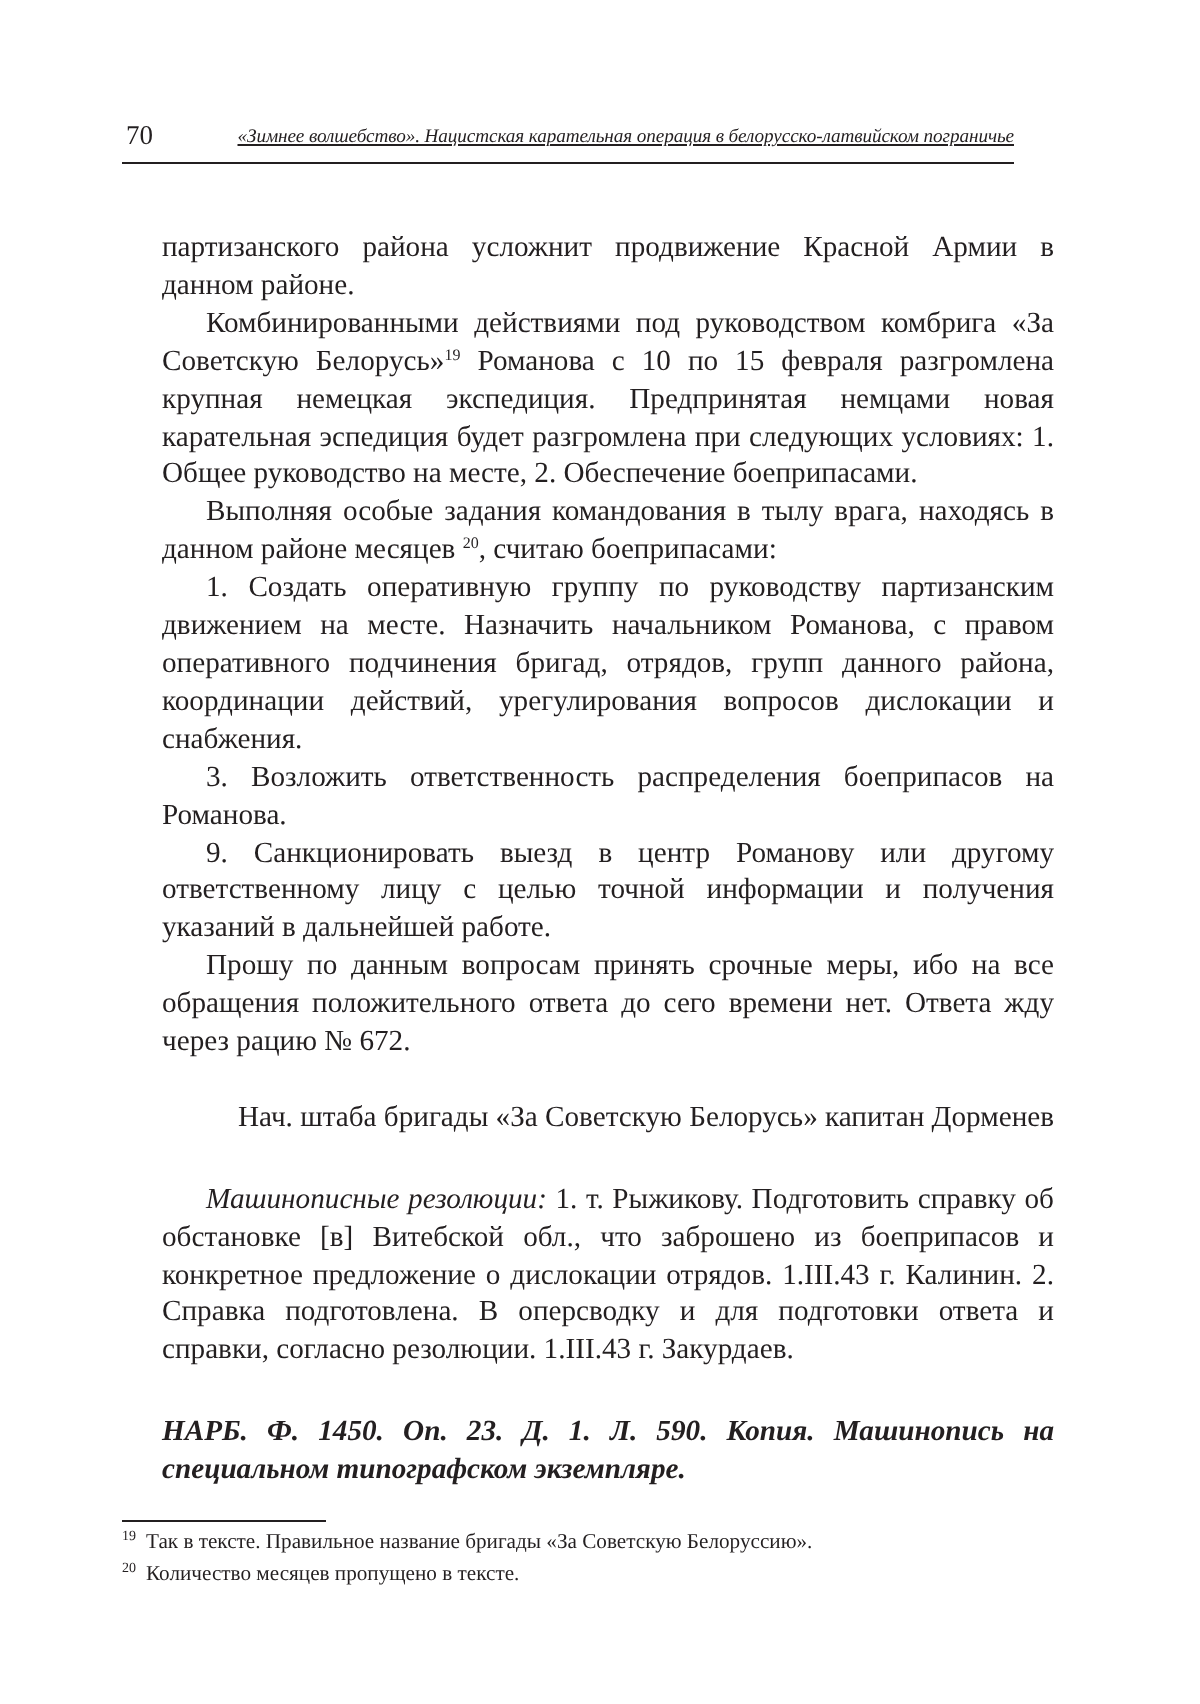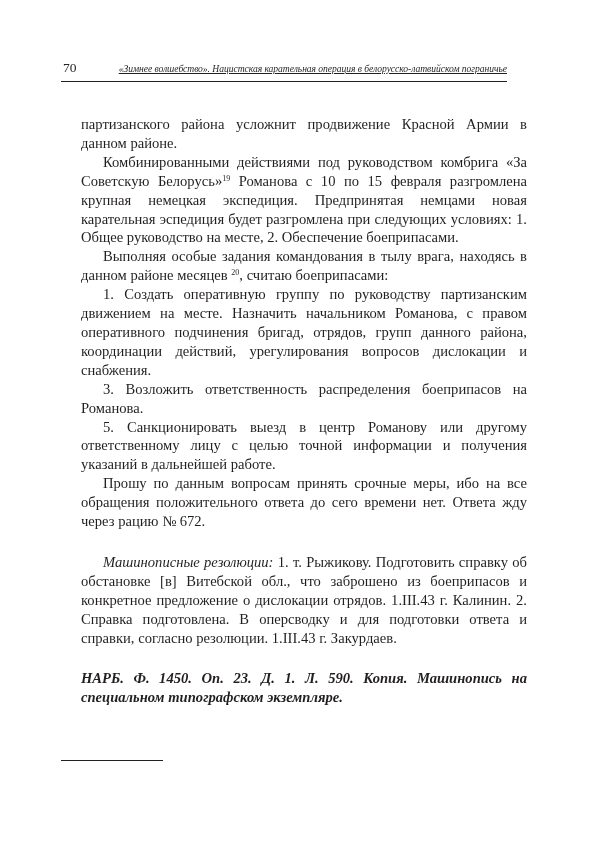--- a/index.html
+++ b/index.html
@@ -32,20 +32,25 @@
     <span class="page-num">70</span>
     <span class="running-title">«Зимнее волшебство». Нацистская карательная операция в белорусско-латвийском пограничье</span>
   </div>
 
   <div class="body">
     <p>партизанского района усложнит продвижение Красной Армии в данном районе.</p>
     <p class="ind"><span>Комбинированными действиями под руководством комбрига «За Советскую Белорусь»</span><sup>19</sup><span> Романова с 10 по 15 февраля разгромлена крупная немецкая экспедиция. Предпринятая немцами новая карательная эспедиция будет разгромлена при следующих условиях: 1. Общее руководство на месте, 2. Обеспечение боеприпасами.</span></p>
     <p class="ind"><span>Выполняя особые задания командования в тылу врага, находясь в данном районе месяцев </span><sup>20</sup><span>, считаю боеприпасами:</span></p>
     <p class="ind">1. Создать оперативную группу по руководству партизанским движением на месте. Назначить начальником Романова, с правом оперативного подчинения бригад, отрядов, групп данного района, координации действий, урегулирования вопросов дислокации и снабжения.</p>
     <p class="ind">3. Возложить ответственность распределения боеприпасов на Романова.</p>
-    <p class="ind">5. Санкционировать выезд в центр Романову или другому ответственному лицу с целью точной информации и получения указаний в дальнейшей работе.</p>
+    <p class="ind">9. Санкционировать выезд в центр Романову или другому ответственному лицу с целью точной информации и получения указаний в дальнейшей работе.</p>
     <p class="ind">Прошу по данным вопросам принять срочные меры, ибо на все обращения положительного ответа до сего времени нет. Ответа жду через рацию № 672.</p>
+    <p class="sig">Нач. штаба бригады «За Советскую Белорусь» капитан Дорменев</p>
     <p class="res"><em>Машинописные резолюции:</em><span> 1. т. Рыжикову. Подготовить справку об обстановке [в] Витебской обл., что заброшено из боеприпасов и конкретное предложение о дислокации отрядов. 1.III.43 г. Калинин. 2. Справка подготовлена. В оперсводку и для подготовки ответа и справки, согласно резолюции. 1.III.43 г. Закурдаев.</span></p>
     <p class="src">НАРБ. Ф. 1450. Оп. 23. Д. 1. Л. 590. Копия. Машинопись на специальном типографском экземпляре.</p>
   </div>
 
   <div class="fn-rule"></div>
+  <div class="footnotes">
+    <p><span class="fn-mark">19</span><span>Так в тексте. Правильное название бригады «За Советскую Белоруссию».</span></p>
+    <p><span class="fn-mark">20</span><span>Количество месяцев пропущено в тексте.</span></p>
+  </div>
 </div>
 
 </body></html>

